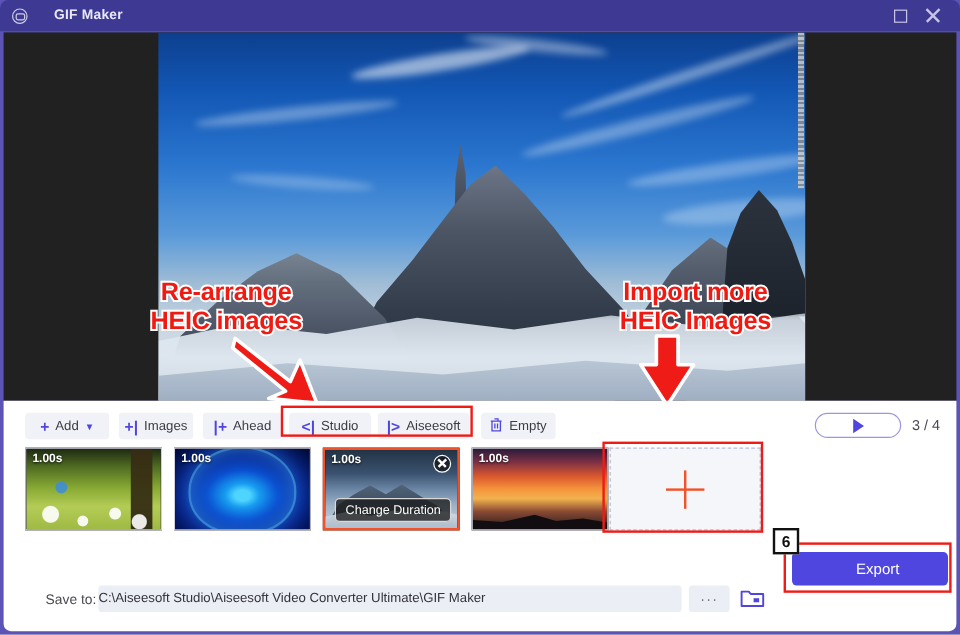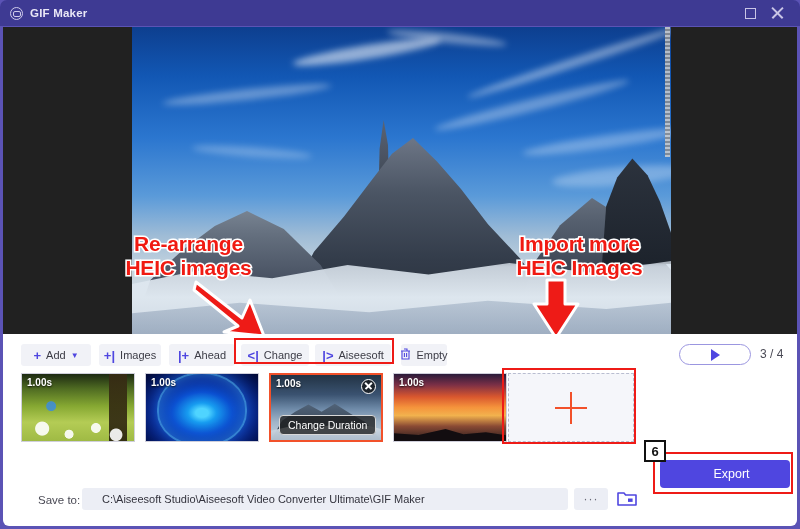--- a/index.html
+++ b/index.html
@@ -18,21 +18,21 @@
 
   
   .titlebar {
     position: absolute; left: 0; top: 0;
     width: 800px; height: 26px;
     background: #3e3a93;
     display: flex; align-items: center;
     border-top-left-radius: 7px;
     border-top-right-radius: 7px;
   }
-  .title-left { display: flex; align-items: center; gap: 7px; padding-left: 10px; }
+  .title-left { display: flex; align-items: center; gap: 22px; padding-left: 10px; }
   .app-logo {
     width: 13px; height: 13px; border-radius: 50%;
     border: 1.4px solid #cfcbea;
     position: relative;
   }
   .app-logo::after {
     content: ""; position: absolute; left: 2.4px; top: 3.4px;
     width: 6px; height: 4px;
     border: 1.2px solid #cfcbea; border-radius: 2px;
   }
@@ -169,21 +169,21 @@
     font-family: "Liberation Sans", sans-serif;
     padding: 0 9px; cursor: pointer;
   }
   .tbtn .ic { color: #4f46e0; font-size: 13px; font-weight: bold; line-height: 1; }
   .tbtn .caret { font-size: 8px; color: #4f46e0; }
   .b-add     { left: 18px;  width: 70px; }
   .b-ahead   { left: 96px;  width: 62px; }
   .b-behind  { left: 166px; width: 66px; }
   .b-forward { left: 238px; width: 68px; }
   .b-backward{ left: 312px; width: 76px; }
-  .b-empty   { left: 398px; width: 46px; }
+  .b-empty   { left: 398px; width: 62px; }
 
   .play-btn {
     position: absolute; left: 676px; top: 4px; width: 72px; height: 21px;
     background: #ffffff; border: 1.3px solid #9b96e0; border-radius: 11px;
     display: flex; align-items: center; justify-content: center;
     cursor: pointer;
   }
   .play-tri {
     width: 0; height: 0;
     border-left: 9px solid #4f46e0;
@@ -335,21 +335,21 @@
   }
 
   .row-save {
     position: absolute; left: 0; top: 152px; width: 794px; height: 30px; margin-left: 17px;
   }
   .sv-label { position: absolute; left: 18px; top: 8px; }
   .sv-path {
     position: absolute; left: 62px; top: 2px;
     width: 486px; height: 22px;
     background: #eceef5; border-radius: 3px;
-    display: flex; align-items: center; padding-left: 20px;
+    display: flex; align-items: center; padding-left: 0;
     font-size: 11px; color: #33333d;
     cursor: text;
   }
   .dots-btn {
     position: absolute; left: 554px; top: 2px;
     width: 34px; height: 22px; background: #eceef5; border-radius: 3px;
     display: flex; align-items: center; justify-content: center;
     font-size: 12px; color: #6a6a78; letter-spacing: 1px;
     cursor: pointer;
   }
@@ -451,21 +451,21 @@
         <span>Images</span>
       </button>
 
       <button class="tbtn b-behind">
         <span class="ic">|+</span>
         <span>Ahead</span>
       </button>
 
       <button class="tbtn b-forward">
         <span class="ic">&lt;|</span>
-        <span>Change</span>
+        <span>Studio</span>
       </button>
 
       <button class="tbtn b-backward">
         <span class="ic">|&gt;</span>
         <span>Aiseesoft</span>
       </button>
 
       <button class="tbtn b-empty">
         <span class="ic">
           <svg width="11" height="12" viewBox="0 0 11 12">

